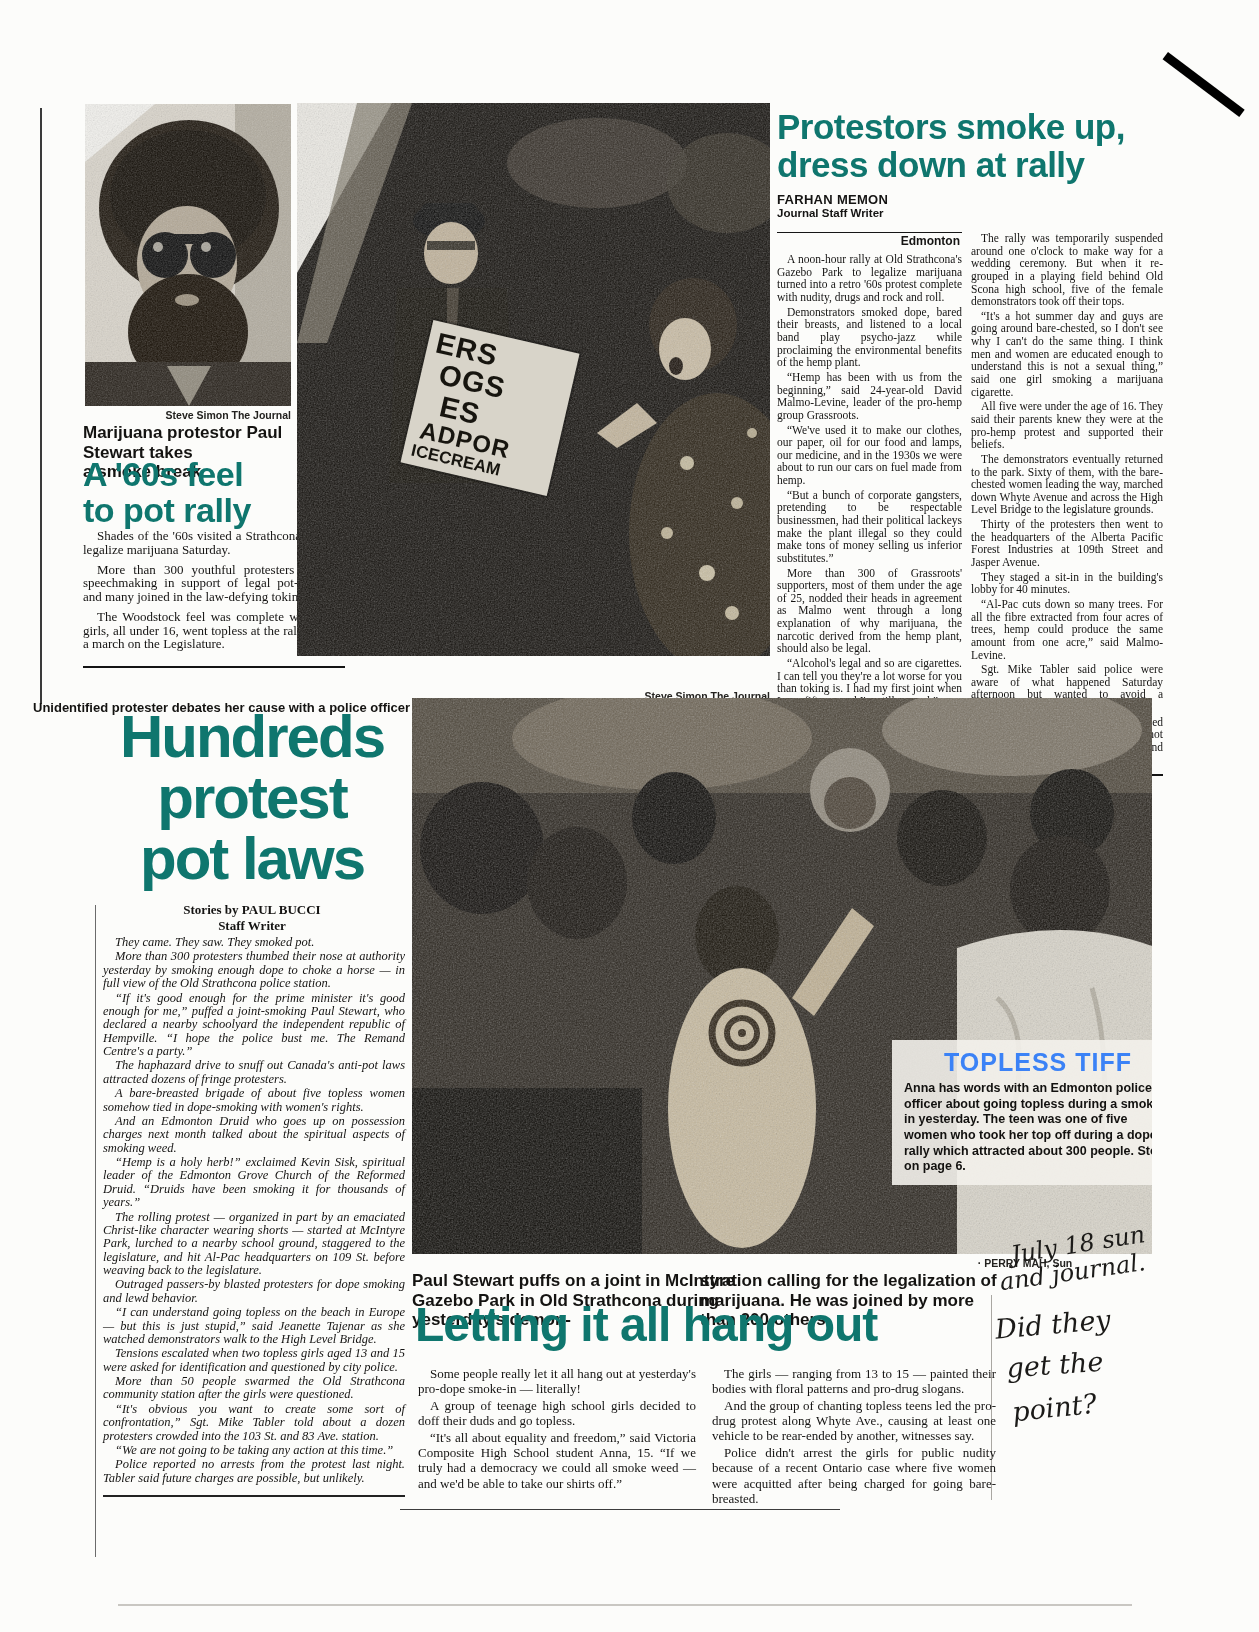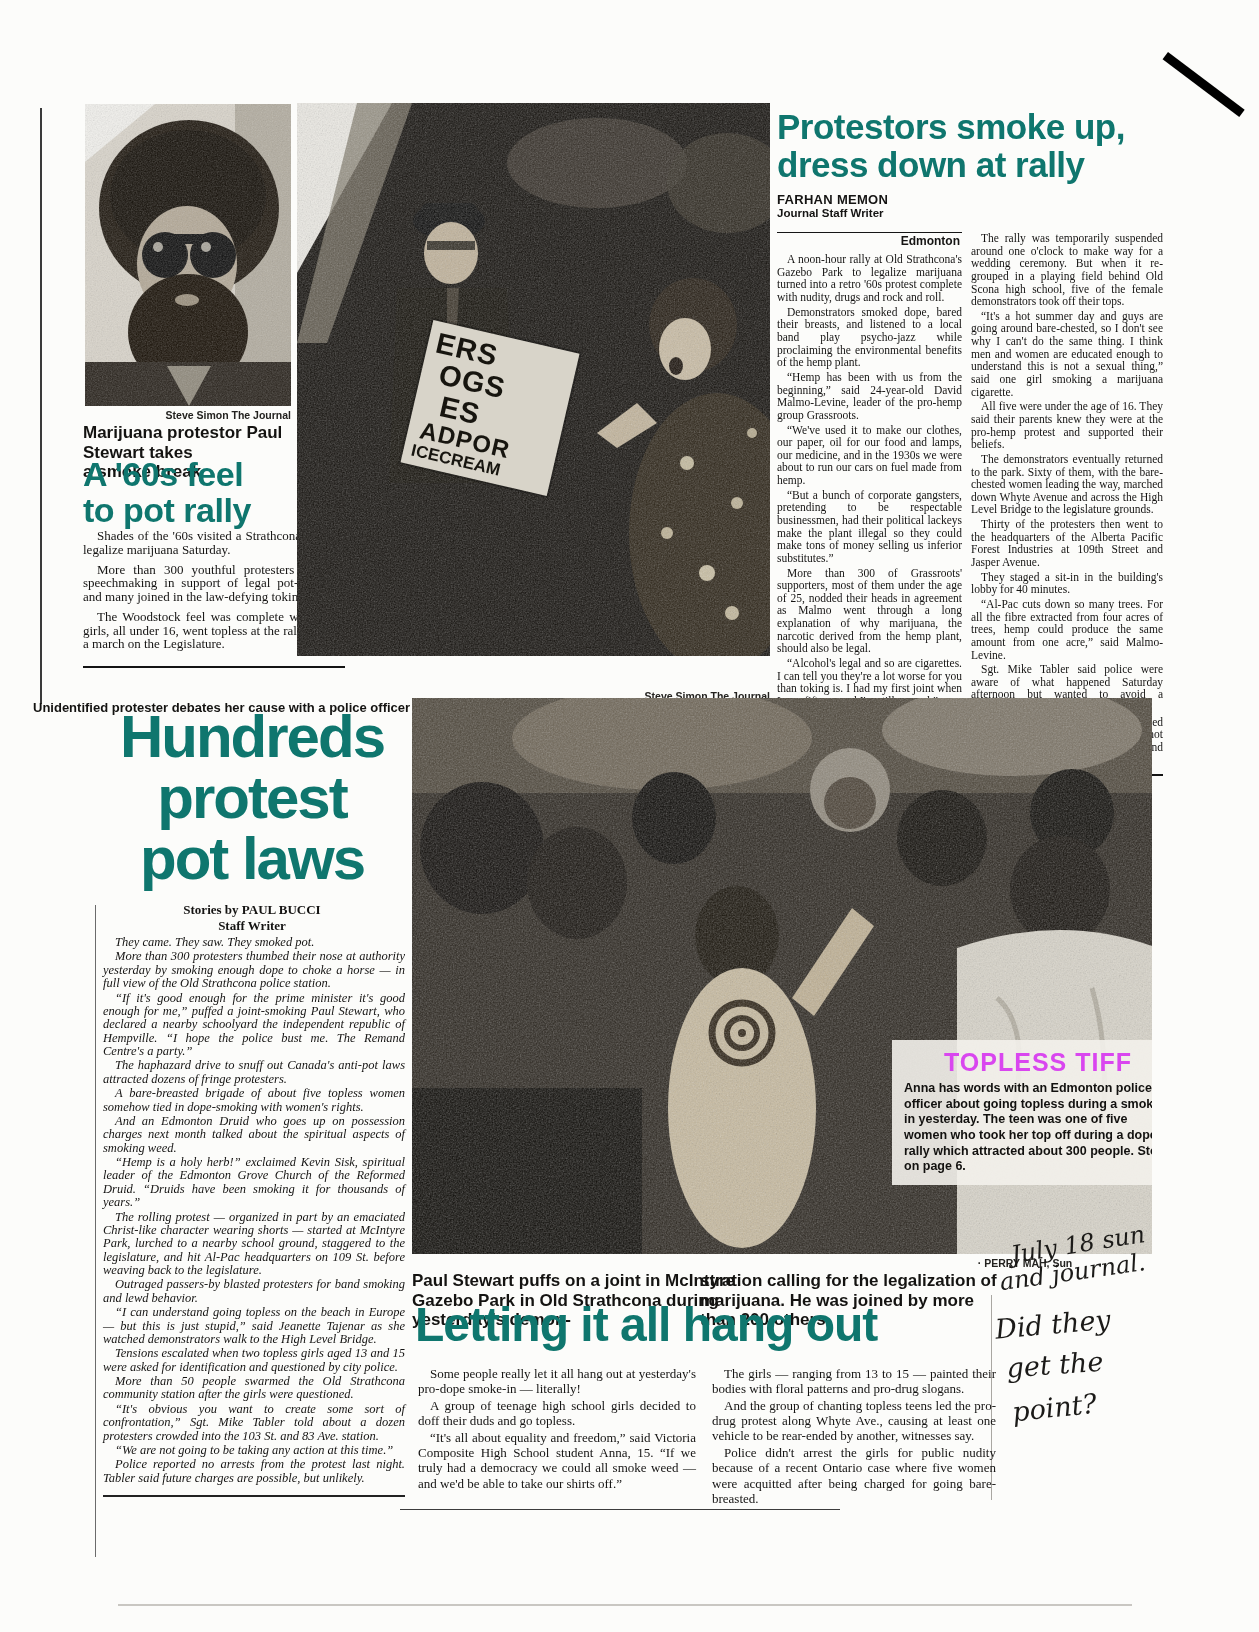--- a/index.html
+++ b/index.html
@@ -66,21 +66,21 @@
   
   .mid-headline{left:102px;top:706px;width:300px;text-align:center;font-size:60px;line-height:1.02;letter-spacing:-2px;}
   .mid-byline{left:102px;top:902px;width:300px;text-align:center;font-weight:700;font-size:13px;line-height:1.2;}
   .mid-body{left:103px;top:936px;width:302px;font-size:12.5px;line-height:1.07;text-align:justify;hyphens:auto;}
   .mid-body p{margin:0 0 1px 0;text-indent:12px;font-style:italic;}
   .mid-rule{border-top:2px solid #222;margin-top:10px;width:100%;}
 
   
   .crowd-photo{left:412px;top:698px;width:740px;height:556px;}
   .tiff-overlay{left:480px;top:342px;width:268px;background:rgba(243,241,235,0.9);padding:8px 12px 10px 12px;}
-  .tiff-title{font-family:"Liberation Sans",sans-serif;font-weight:800;font-size:25px;letter-spacing:1px;color:#d946ef;text-align:center;}
+  .tiff-title{font-family:"Liberation Sans",sans-serif;font-weight:800;font-size:25px;letter-spacing:1px;color:#3b82f6;text-align:center;}
   .tiff-text{font-family:"Liberation Sans",sans-serif;font-weight:700;font-size:12.5px;line-height:1.25;margin-top:4px;color:#12110f;}
   .crowd-credit{left:900px;top:1257px;width:250px;text-align:center;}
   .bottom-caption-left{left:412px;top:1271px;width:335px;}
   .bottom-caption-right{left:700px;top:1271px;width:305px;}
   .bottom-headline{left:415px;top:1301px;width:620px;font-size:48px;line-height:1;letter-spacing:-1px;}
   .bottom-cols{left:418px;top:1366px;width:578px;display:flex;gap:16px;}
   .bcol{font-size:13px;line-height:1.16;text-align:justify;hyphens:auto;}
   .bcol p{margin:0 0 2px 0;text-indent:12px;}
   .bcol1{width:278px;}
   .bcol2{width:284px;}
@@ -236,21 +236,21 @@
 <div class="abs mid-body serif">
   <div>
       <p>They came. They saw. They smoked pot.</p>
       <p>More than 300 protesters thumbed their nose at authority yesterday by smoking enough dope to choke a horse — in full view of the Old Strathcona police station.</p>
       <p>“If it's good enough for the prime minister it's good enough for me,” puffed a joint-smoking Paul Stewart, who declared a nearby schoolyard the independent republic of Hempville. “I hope the police bust me. The Remand Centre's a party.”</p>
       <p>The haphazard drive to snuff out Canada's anti-pot laws attracted dozens of fringe protesters.</p>
       <p>A bare-breasted brigade of about five topless women somehow tied in dope-smoking with women's rights.</p>
       <p>And an Edmonton Druid who goes up on possession charges next month talked about the spiritual aspects of smoking weed.</p>
       <p>“Hemp is a holy herb!” exclaimed Kevin Sisk, spiritual leader of the Edmonton Grove Church of the Reformed Druid. “Druids have been smoking it for thousands of years.”</p>
       <p>The rolling protest — organized in part by an emaciated Christ-like character wearing shorts — started at McIntyre Park, lurched to a nearby school ground, staggered to the legislature, and hit Al-Pac headquarters on 109 St. before weaving back to the legislature.</p>
-      <p>Outraged passers-by blasted protesters for band smoking and lewd behavior.</p>
+      <p>Outraged passers-by blasted protesters for dope smoking and lewd behavior.</p>
       <p>“I can understand going topless on the beach in Europe — but this is just stupid,” said Jeanette Tajenar as she watched demonstrators walk to the High Level Bridge.</p>
       <p>Tensions escalated when two topless girls aged 13 and 15 were asked for identification and questioned by city police.</p>
       <p>More than 50 people swarmed the Old Strathcona community station after the girls were questioned.</p>
       <p>“It's obvious you want to create some sort of confrontation,” Sgt. Mike Tabler told about a dozen protesters crowded into the 103 St. and 83 Ave. station.</p>
       <p>“We are not going to be taking any action at this time.”</p>
       <p>Police reported no arrests from the protest last night. Tabler said future charges are possible, but unlikely.</p>
     </div>
   <div class="mid-rule"></div>
 </div>
 

